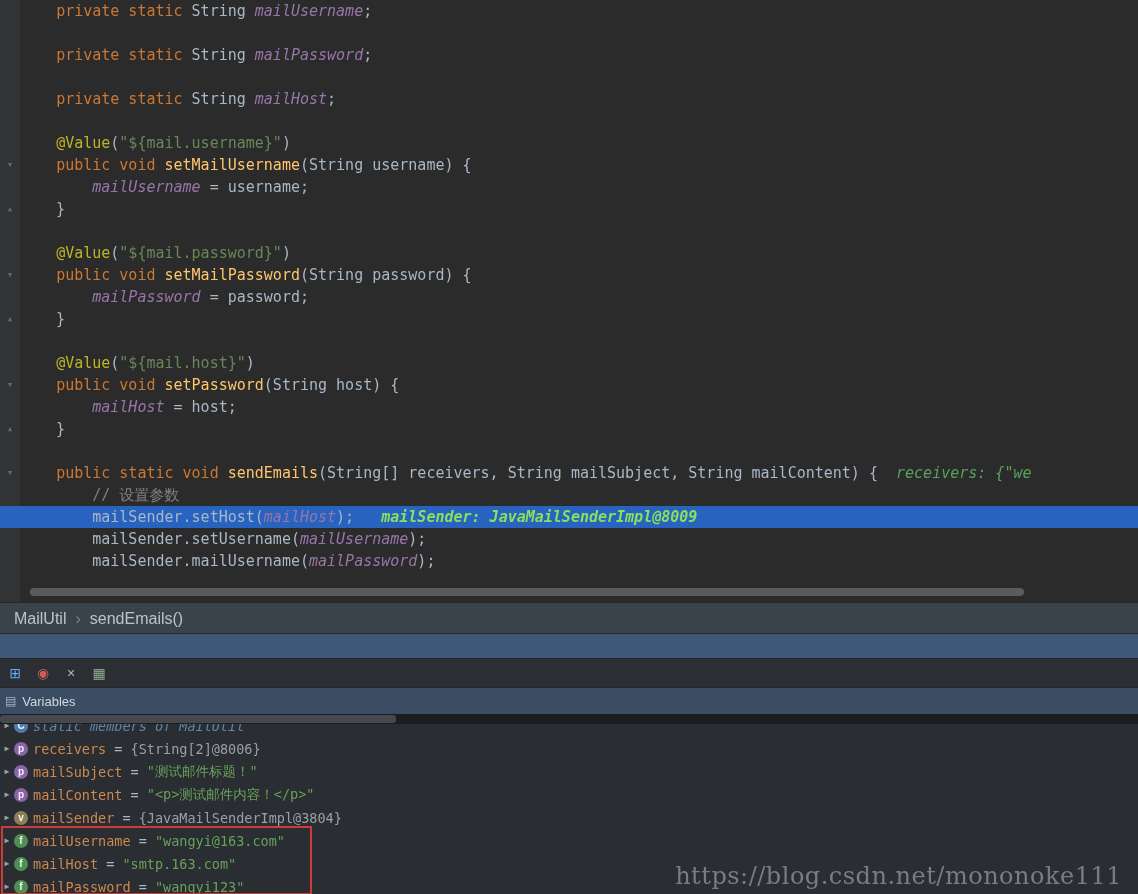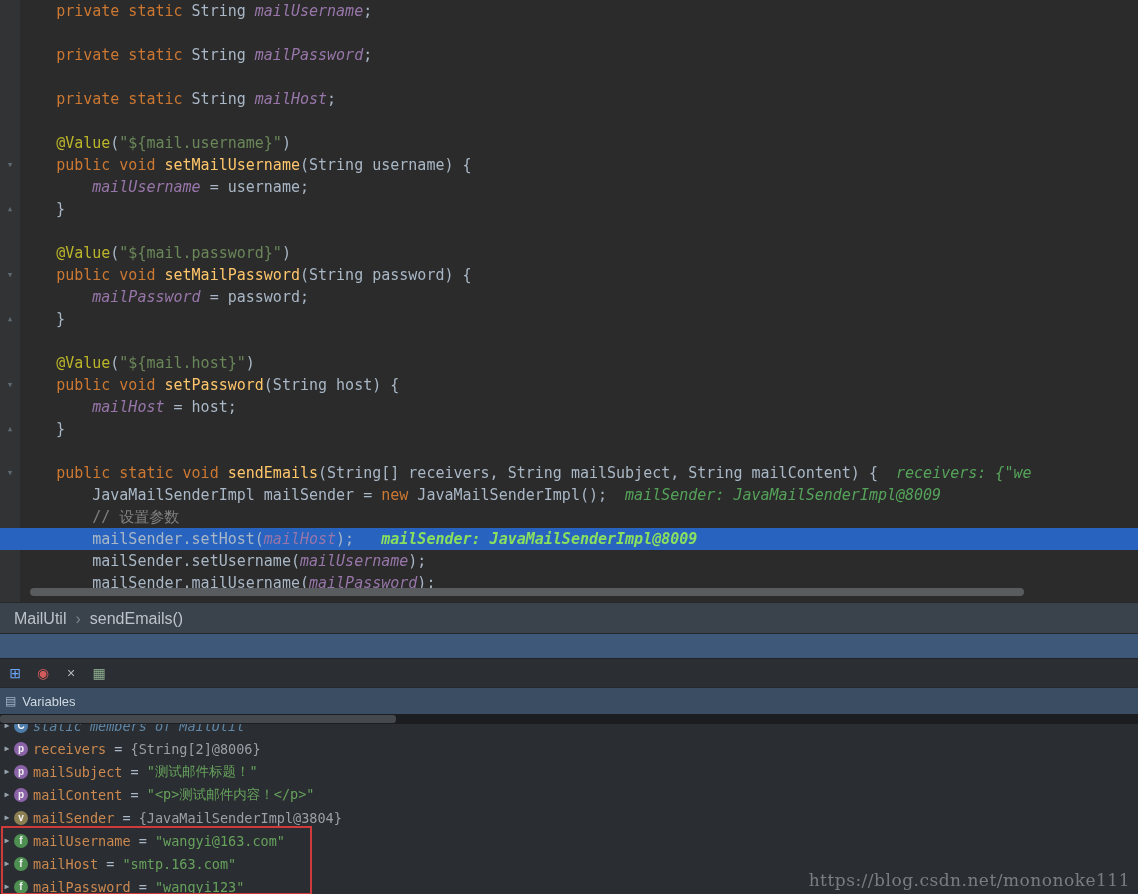--- a/index.html
+++ b/index.html
@@ -58,22 +58,22 @@
   .vname{color:#cc8950;}
   .vname.node{color:#5f87a8;font-style:italic;}
   .veq{color:#a9b7c6;}
   .vval.ref{color:#9aa0a6;}
   .vval.str{color:#67a25c;}
   .list-scroll-track{position:absolute;left:0;top:0;width:100%;height:10px;background:#1b1d20;z-index:4;}
   .list-scroll-thumb{position:absolute;left:0;top:1px;width:396px;height:8px;background:#45494d;border-radius:3px;}
   .red-box{position:absolute;left:1px;top:112px;width:311px;height:69px;border:2px solid #cf3b3b;
            box-sizing:border-box;z-index:6;pointer-events:none;}
 
-  .watermark{position:absolute;right:8px;bottom:4px;font-family:"DejaVu Serif",serif;
-             font-size:17px;letter-spacing:0.5px;color:rgba(185,191,198,0.55);z-index:7;}
+  .watermark{position:absolute;right:16px;bottom:4px;font-family:"DejaVu Serif",serif;
+             font-size:24px;letter-spacing:0.5px;color:rgba(185,191,198,0.55);z-index:7;}
 </style>
 </head>
 <body>
 
 <div>
 
   <div class="editor">
     <div class="code-lines" id="code-lines">
         <div class="code-line"><span class="gutter"></span><span class="code-text"><span class="tk-d">    </span><span class="tk-k">private static </span><span class="tk-d">String </span><span class="tk-f">mailUsername</span><span class="tk-d">;</span></span></div>
         <div class="code-line"><span class="gutter"></span><span class="code-text"></span></div>
@@ -90,21 +90,20 @@
         <div class="code-line"><span class="gutter">▾</span><span class="code-text"><span class="tk-d">    </span><span class="tk-k">public void </span><span class="tk-m">setMailPassword</span><span class="tk-d">(String password) {</span></span></div>
         <div class="code-line"><span class="gutter"></span><span class="code-text"><span class="tk-d">        </span><span class="tk-f">mailPassword</span><span class="tk-d"> = password;</span></span></div>
         <div class="code-line"><span class="gutter">▴</span><span class="code-text"><span class="tk-d">    }</span></span></div>
         <div class="code-line"><span class="gutter"></span><span class="code-text"></span></div>
         <div class="code-line"><span class="gutter"></span><span class="code-text"><span class="tk-d">    </span><span class="tk-a">@Value</span><span class="tk-d">(</span><span class="tk-s">"${mail.host}"</span><span class="tk-d">)</span></span></div>
         <div class="code-line"><span class="gutter">▾</span><span class="code-text"><span class="tk-d">    </span><span class="tk-k">public void </span><span class="tk-m">setPassword</span><span class="tk-d">(String host) {</span></span></div>
         <div class="code-line"><span class="gutter"></span><span class="code-text"><span class="tk-d">        </span><span class="tk-f">mailHost</span><span class="tk-d"> = host;</span></span></div>
         <div class="code-line"><span class="gutter">▴</span><span class="code-text"><span class="tk-d">    }</span></span></div>
         <div class="code-line"><span class="gutter"></span><span class="code-text"></span></div>
         <div class="code-line"><span class="gutter">▾</span><span class="code-text"><span class="tk-d">    </span><span class="tk-k">public static void </span><span class="tk-m">sendEmails</span><span class="tk-d">(String[] receivers, String mailSubject, String mailContent) {</span><span class="tk-d">  </span><span class="tk-h">receivers: {"we</span></span></div>
-        <div class="code-line"><span class="gutter"></span><span class="code-text"><span class="tk-d">        JavaMailSenderImpl mailSender = </span><span class="tk-k">new </span><span class="tk-d">JavaMailSenderImpl();</span><span class="tk-d">  </span><span class="tk-h">mailSender: JavaMailSenderImpl@8009</span></span></div>
         <div class="code-line"><span class="gutter"></span><span class="code-text"><span class="tk-d">        </span><span class="tk-c">// 设置参数</span></span></div>
         <div class="code-line highlight"><span class="gutter"></span><span class="code-text"><span class="tk-d">        mailSender.setHost(</span><span class="tk-f">mailHost</span><span class="tk-d">);</span><span class="tk-d">   </span><span class="tk-H">mailSender: JavaMailSenderImpl@8009</span></span></div>
         <div class="code-line"><span class="gutter"></span><span class="code-text"><span class="tk-d">        mailSender.setUsername(</span><span class="tk-f">mailUsername</span><span class="tk-d">);</span></span></div>
         <div class="code-line"><span class="gutter"></span><span class="code-text"><span class="tk-d">        mailSender.mailUsername(</span><span class="tk-f">mailPassword</span><span class="tk-d">);</span></span></div>
       </div>
     <div class="hscroll-thumb"></div>
   </div>
 
   <div class="breadcrumbs" id="breadcrumbs"><span class="bc-item">MailUtil</span><span class="bc-sep">›</span><span class="bc-item">sendEmails()</span></div>
 

